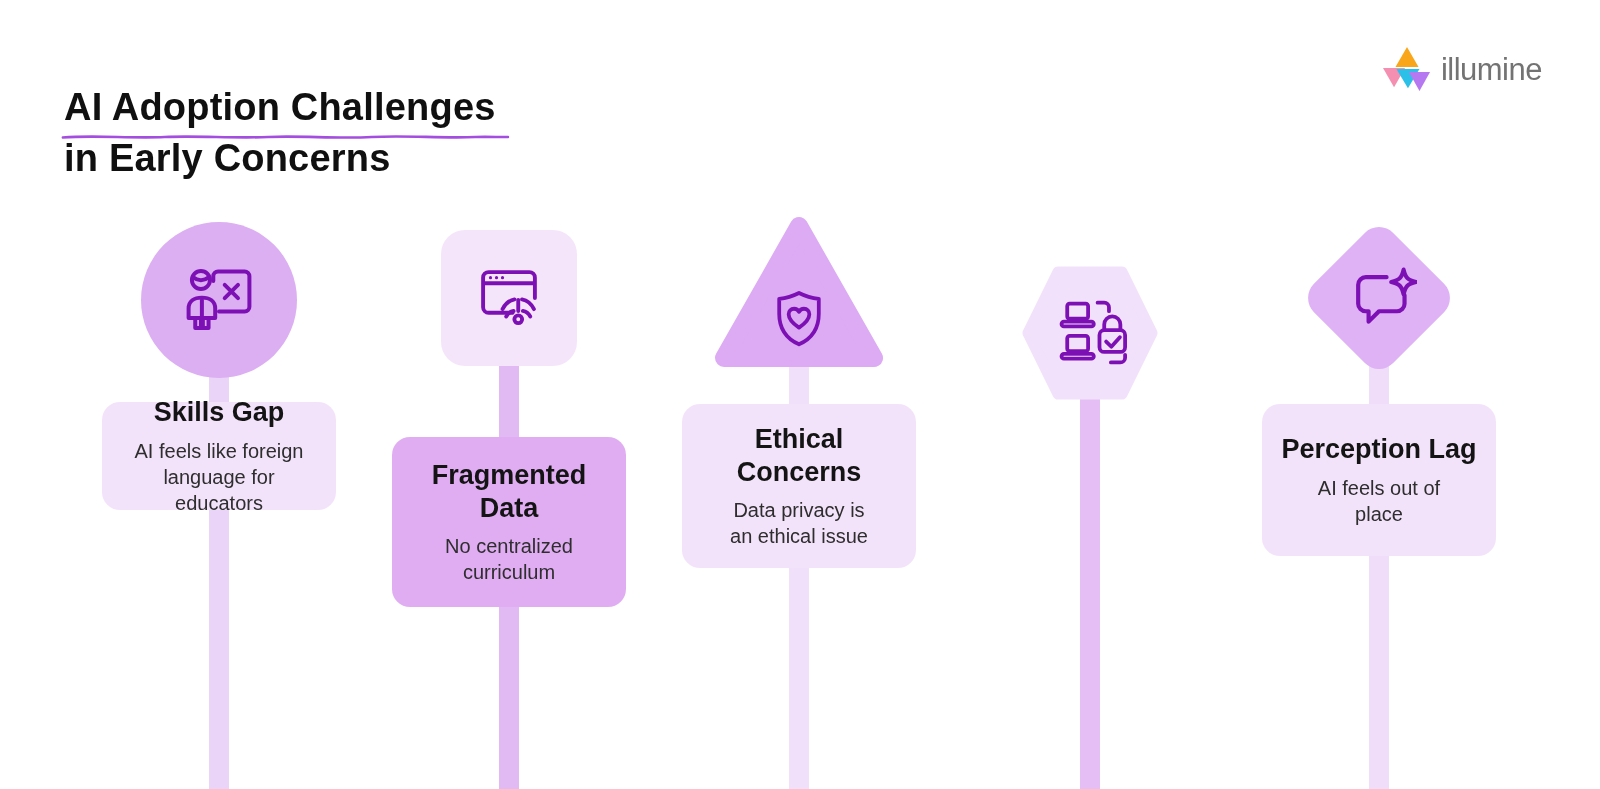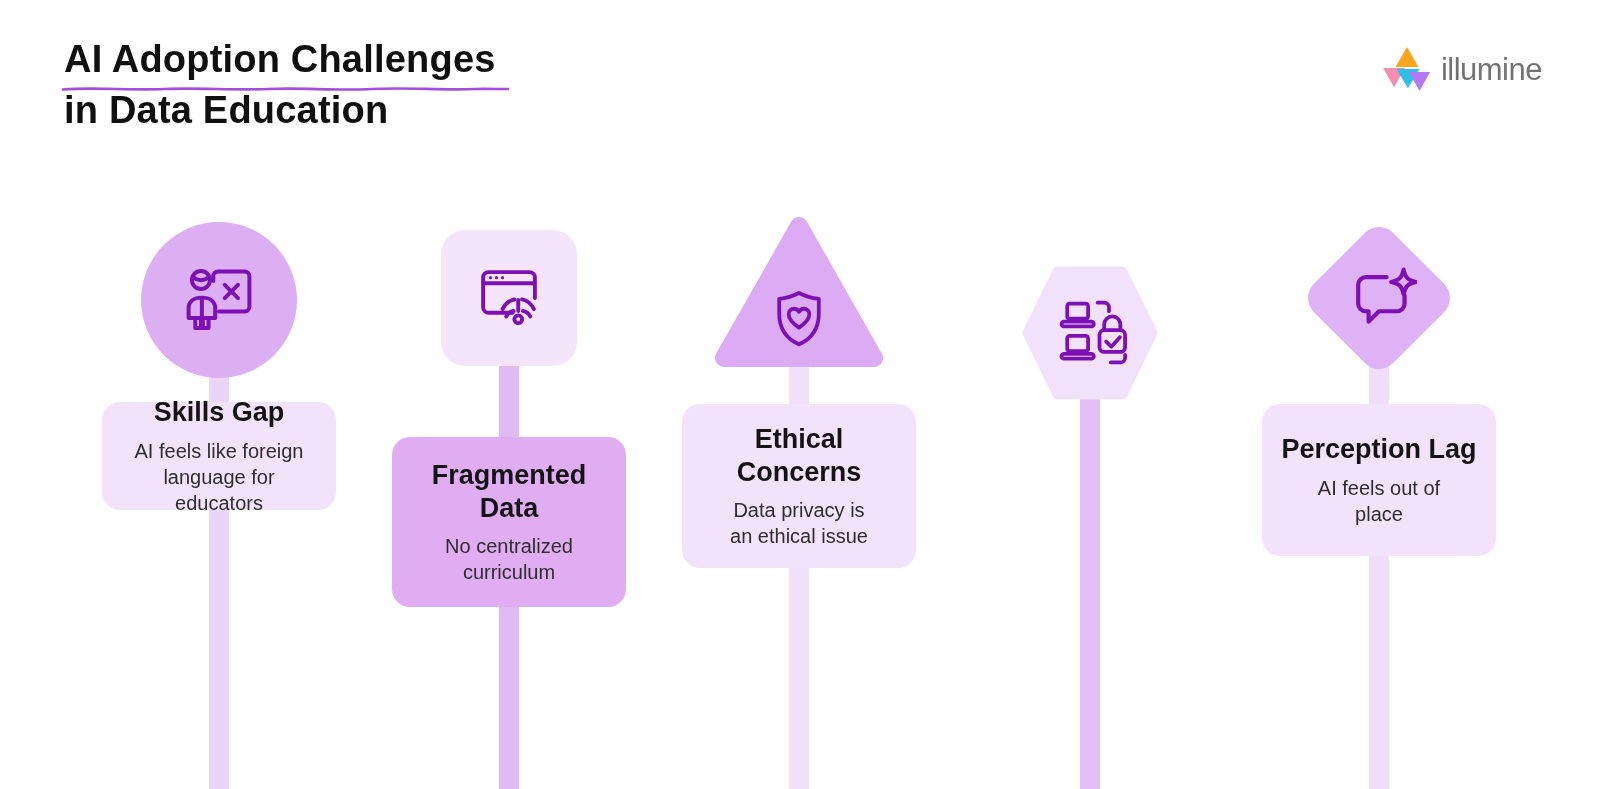--- a/index.html
+++ b/index.html
@@ -3,21 +3,21 @@
 <meta charset="utf-8">
 <style>
   html,body{margin:0;padding:0;}
   .canvas{
     position:relative;width:1600px;height:789px;background:#ffffff;overflow:hidden;
     font-family:"Liberation Sans","DejaVu Sans",sans-serif;
   }
   
   .header{position:absolute;left:64px;top:34px;z-index:2;}
   .title{font-size:38px;font-weight:800;color:#101010;line-height:51px;letter-spacing:.2px;}
-  .title-line1{position:relative;display:inline-block;}
+  .title-line1{position:relative;display:inline-block;margin-top:48px;}
   .underline-svg{position:absolute;left:-3px;bottom:-8px;width:104%;height:9px;}
   .logo{position:absolute;right:58px;top:46px;display:flex;align-items:center;gap:9px;z-index:2;}
   .logo-text{font-size:31px;font-weight:400;color:#737373;letter-spacing:-.5px;}
   
   .col{position:absolute;top:0;height:789px;width:292px;}
   .c1{left:73px}.c2{left:363px}.c3{left:653px}.c4{left:944px}.c5{left:1233px}
   .stem{position:absolute;left:136px;width:20px;bottom:0;z-index:0;}
   .c1 .stem{top:300px;background:#EAD4F7}
   .c2 .stem{top:295px;background:#E2BAF3}
   .c3 .stem{top:300px;background:#F0E0FA}
@@ -59,21 +59,21 @@
 <div class="canvas">
 
   <div class="header">
     <div class="title">
       <span class="title-line1">
         <span>AI Adoption Challenges</span>
         <svg class="underline-svg" viewBox="0 0 520 9" preserveAspectRatio="none">
           <path d="M2,5.5 C40,3 80,6.5 120,5 C160,3.5 200,6.5 240,5 C280,3.5 320,7 360,5 C400,3 440,6.5 480,5 C495,4.5 510,5.3 518,5" fill="none" stroke="#A44EE0" stroke-width="2.6" stroke-linecap="round"></path>
         </svg>
       </span><br>
-      <span>in Data Education</span>
+      <span>in Early Concerns</span>
     </div>
   </div>
 
   <div class="logo">
     <svg width="50" height="48" viewBox="0 0 52 50">
       <polygon points="26,1 38,22 14,22" fill="#F9A61A"></polygon>
       <polygon points="1,23 24,23 12.5,43" fill="#F48FB1"></polygon>
       <polygon points="15,24 39,24 27,44" fill="#2BC0E8"></polygon>
       <polygon points="28,27 50,27 39,47" fill="#B678F0"></polygon>
     </svg>

